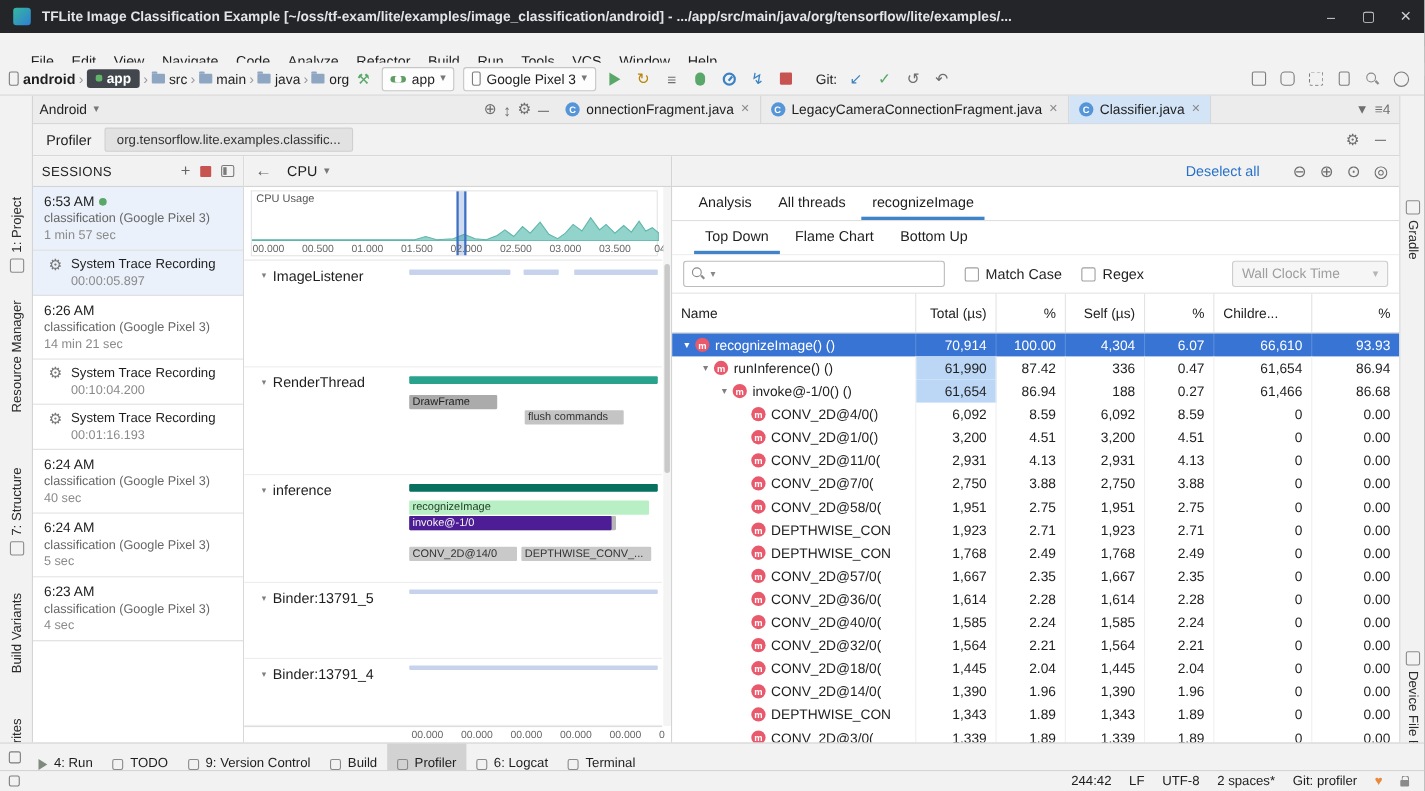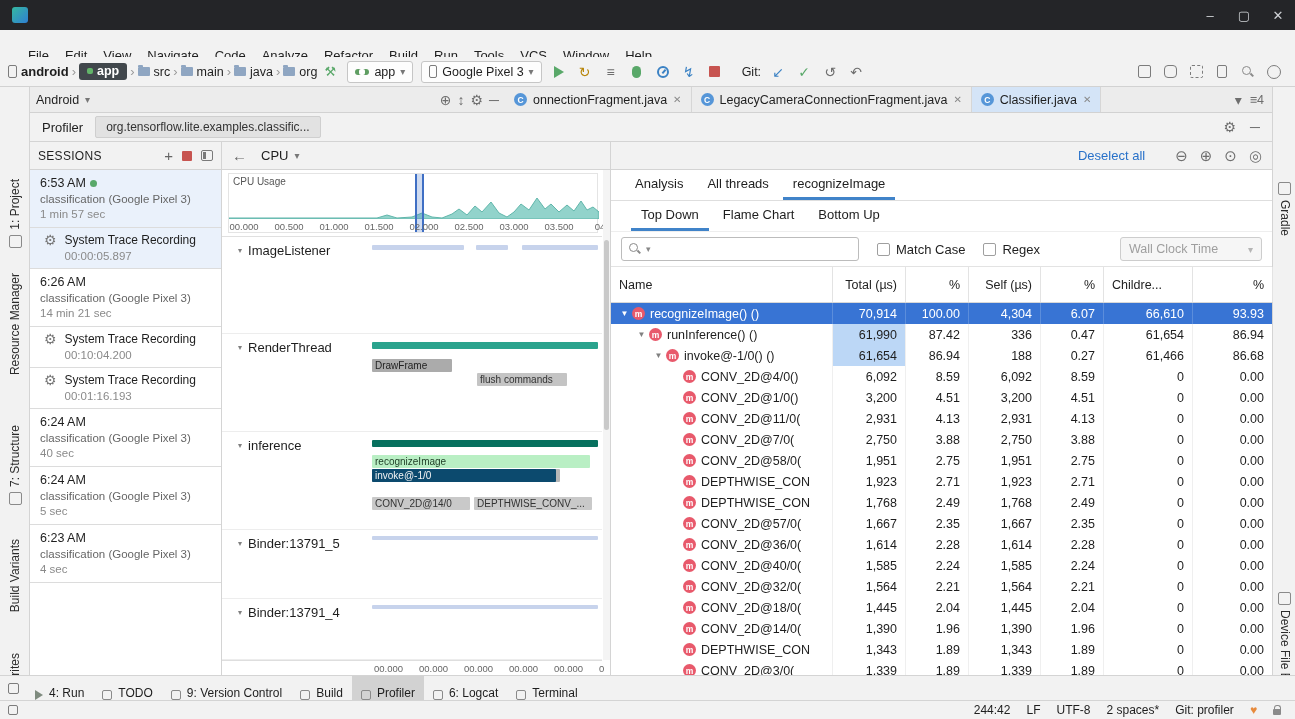--- a/index.html
+++ b/index.html
@@ -161,20 +161,21 @@
 .lock:before{content:'';position:absolute;top:-4px;left:1px;width:5px;height:4px;border:1.5px solid #8a8a8a;border-bottom:none;border-radius:3px 3px 0 0;}
 .heart{color:#e78a3c;font-size:12px;}
 </style>
 </head>
 <body>
 
 <div id="app">
 
   <div id="titlebar">
     <span class="app-ico"></span>
+    <span class="title">TFLite Image Classification Example [~/oss/tf-exam/lite/examples/image_classification/android] - .../app/src/main/java/org/tensorflow/lite/examples/...</span>
     <div id="win-controls">
       <span>–</span>
       <span>▢</span>
       <span>✕</span>
     </div>
   </div>
 
   <div id="menubar">
       <div class="menu-item">File</div>
       <div class="menu-item">Edit</div>
@@ -484,21 +485,21 @@
           <div class="chipseg" style="left:255px;top:39px;width:90px;background:#c4c4c4;color:#333;">flush commands</div>
         </div>
         <div class="lane" style="top:195px;height:98px;">
           <div class="lane-label">
             <span class="tri">▾</span>
             <span>inference</span>
           </div>
           <div class="bar" style="left:150px;top:8px;width:226px;height:7px;background:#07705e;"></div>
           <div class="chipseg" style="left:150px;top:23px;width:218px;background:#b9efc4;color:#1d3b24;">recognizeImage</div>
           <div class="chipseg" style="left:150px;top:37px;width:188px;background:#b7b7b7;color:#222;">runInference</div>
-          <div class="chipseg" style="left:150px;top:37px;width:184px;background:#0c4a6e;color:#f4f4f4;">invoke@-1/0</div>
+          <div class="chipseg" style="left:150px;top:37px;width:184px;background:#4c1d95;color:#f4f4f4;">invoke@-1/0</div>
           <div class="chipseg" style="left:150px;top:65px;width:98px;background:#c9c9c9;color:#333;">CONV_2D@14/0</div>
           <div class="chipseg" style="left:252px;top:65px;width:118px;background:#c9c9c9;color:#333;">DEPTHWISE_CONV_...</div>
         </div>
         <div class="lane" style="top:293px;height:69px;">
           <div class="lane-label">
             <span class="tri">▾</span>
             <span>Binder:13791_5</span>
           </div>
           <div class="bar" style="left:150px;top:6px;width:226px;height:4px;background:#c7d3ec;"></div>
         </div>

